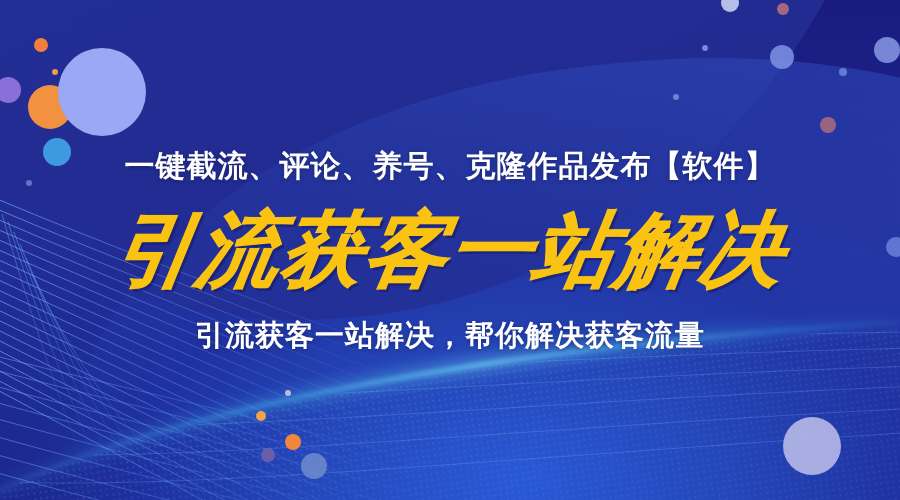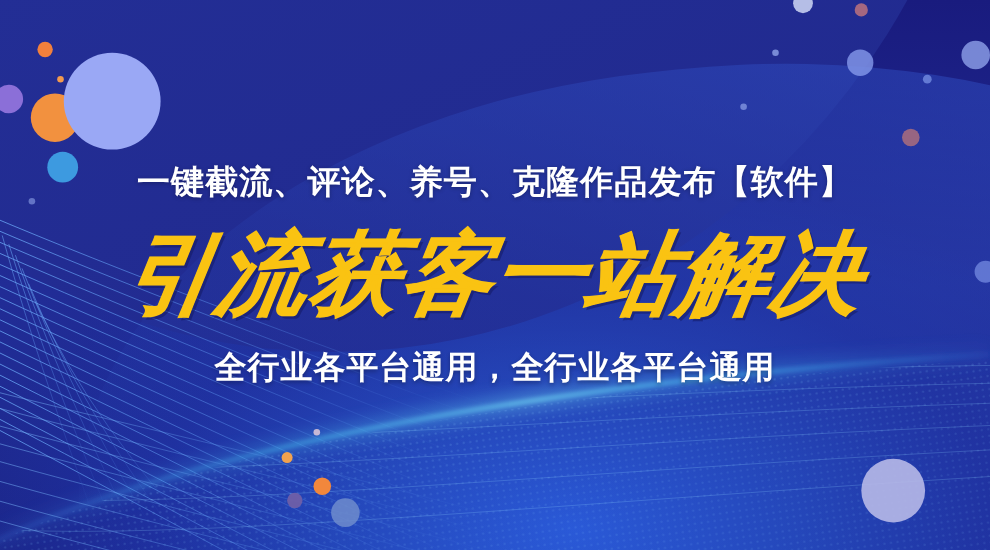--- a/index.html
+++ b/index.html
@@ -262,16 +262,16 @@
       <div class="dot" style="left: 256px; top: 411px; width: 10px; height: 10px; background: rgb(242, 162, 78); opacity: 1;"></div>
       <div class="dot" style="left: 285px; top: 434px; width: 16px; height: 16px; background: rgb(242, 135, 60); opacity: 1;"></div>
       <div class="dot" style="left: 261px; top: 448px; width: 14px; height: 14px; background: rgb(111, 95, 168); opacity: 0.95;"></div>
       <div class="dot" style="left: 301px; top: 453px; width: 26px; height: 26px; background: rgb(111, 140, 205); opacity: 0.85;"></div>
       <div class="dot" style="left: 783px; top: 417px; width: 58px; height: 58px; background: rgb(183, 185, 232); opacity: 0.9;"></div>
     </div>
 
   <div id="content">
     <div id="subtitle-top">一键截流、评论、养号、克隆作品发布【软件】</div>
     <div id="headline">引流获客一站解决</div>
-    <div id="subtitle-bottom">全行业各平台通用，全行业各平台通用</div>
+    <div id="subtitle-bottom">引流获客一站解决，帮你解决获客流量</div>
   </div>
 
 </div>
 
 </body></html>

